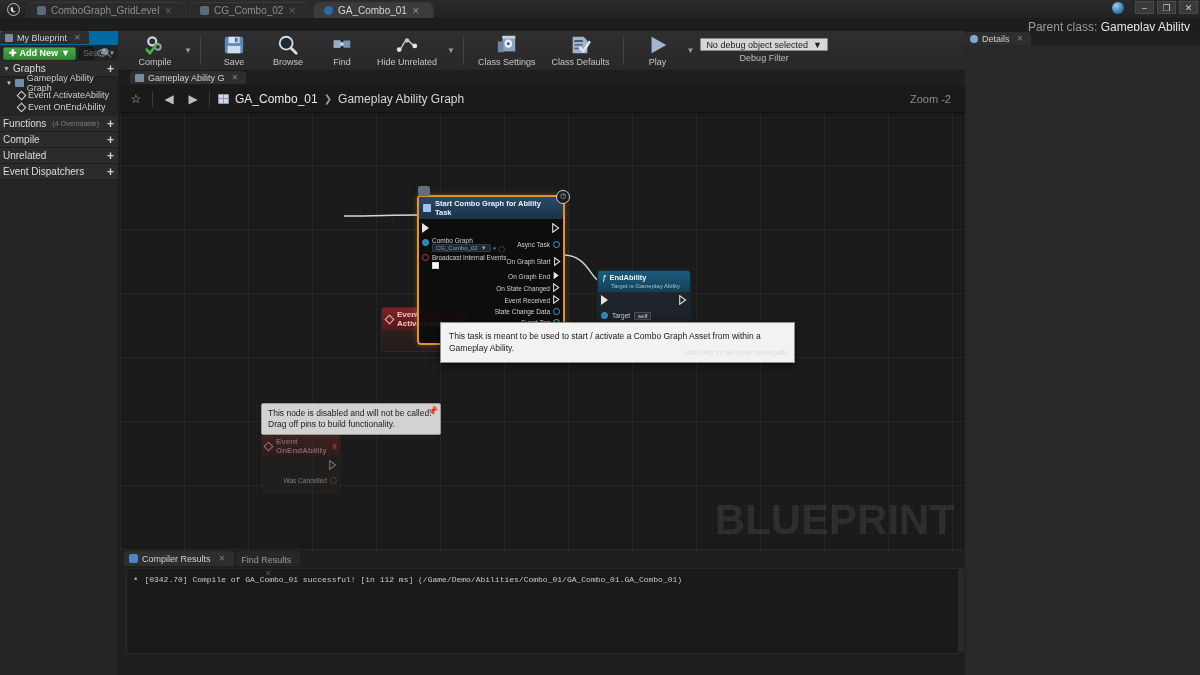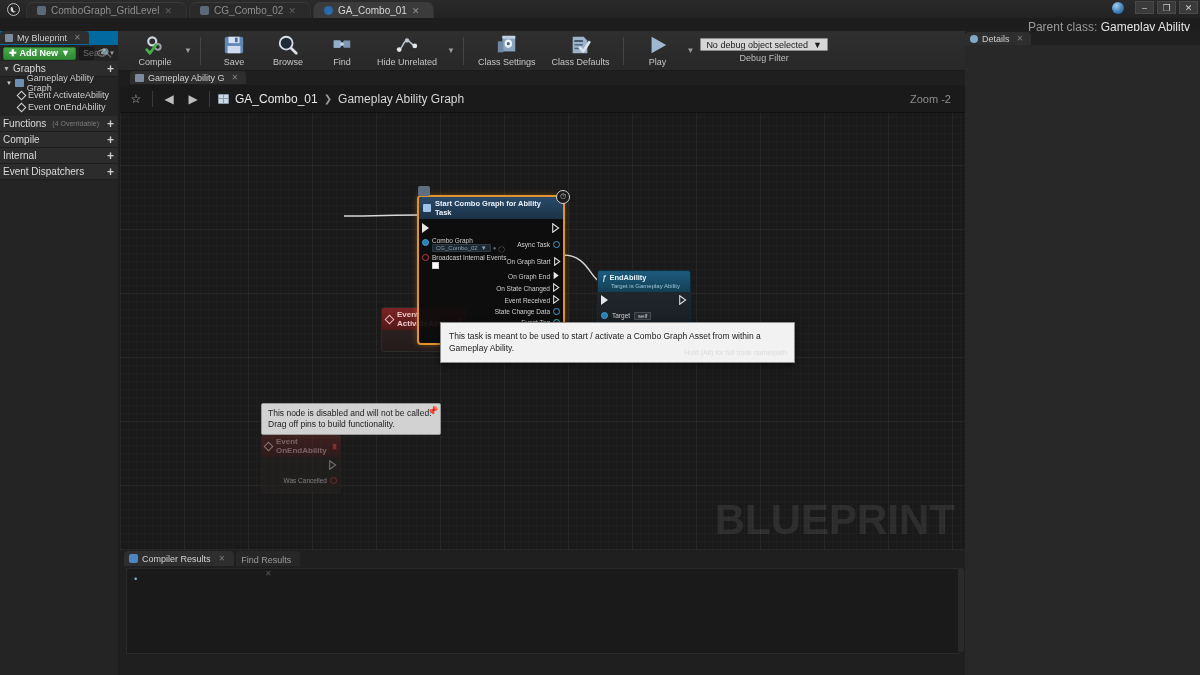--- a/index.html
+++ b/index.html
@@ -347,21 +347,21 @@
       <div class="sec-head" style="margin-top:3px;">
         <span>Functions</span>
         <span class="sub">(4 Overridable)</span>
         <span class="plus">+</span>
       </div>
       <div class="sec-head">
         <span>Compile</span>
         <span class="plus">+</span>
       </div>
       <div class="sec-head">
-        <span>Internal</span>
+        <span>Unrelated</span>
         <span class="plus">+</span>
       </div>
       <div class="sec-head">
         <span>Event Dispatchers</span>
         <span class="plus">+</span>
       </div>
     </div>
   </div>
 
   <div class="toolbar">
@@ -722,18 +722,19 @@
       </div>
       <div class="btab inactive">
         <span class="bti find"></span>
         <span>Find Results</span>
         <span class="btx">✕</span>
       </div>
     </div>
     <div class="results">
       <div class="resrow">
         <span class="resdot">•</span>
+        <span>[0342.70] Compile of GA_Combo_01 successful! [in 112 ms] (/Game/Demo/Abilities/Combo_01/GA_Combo_01.GA_Combo_01)</span>
       </div>
       <div class="sb-v"></div>
     </div>
   </div>
 
 </div>
 
 </body></html>

